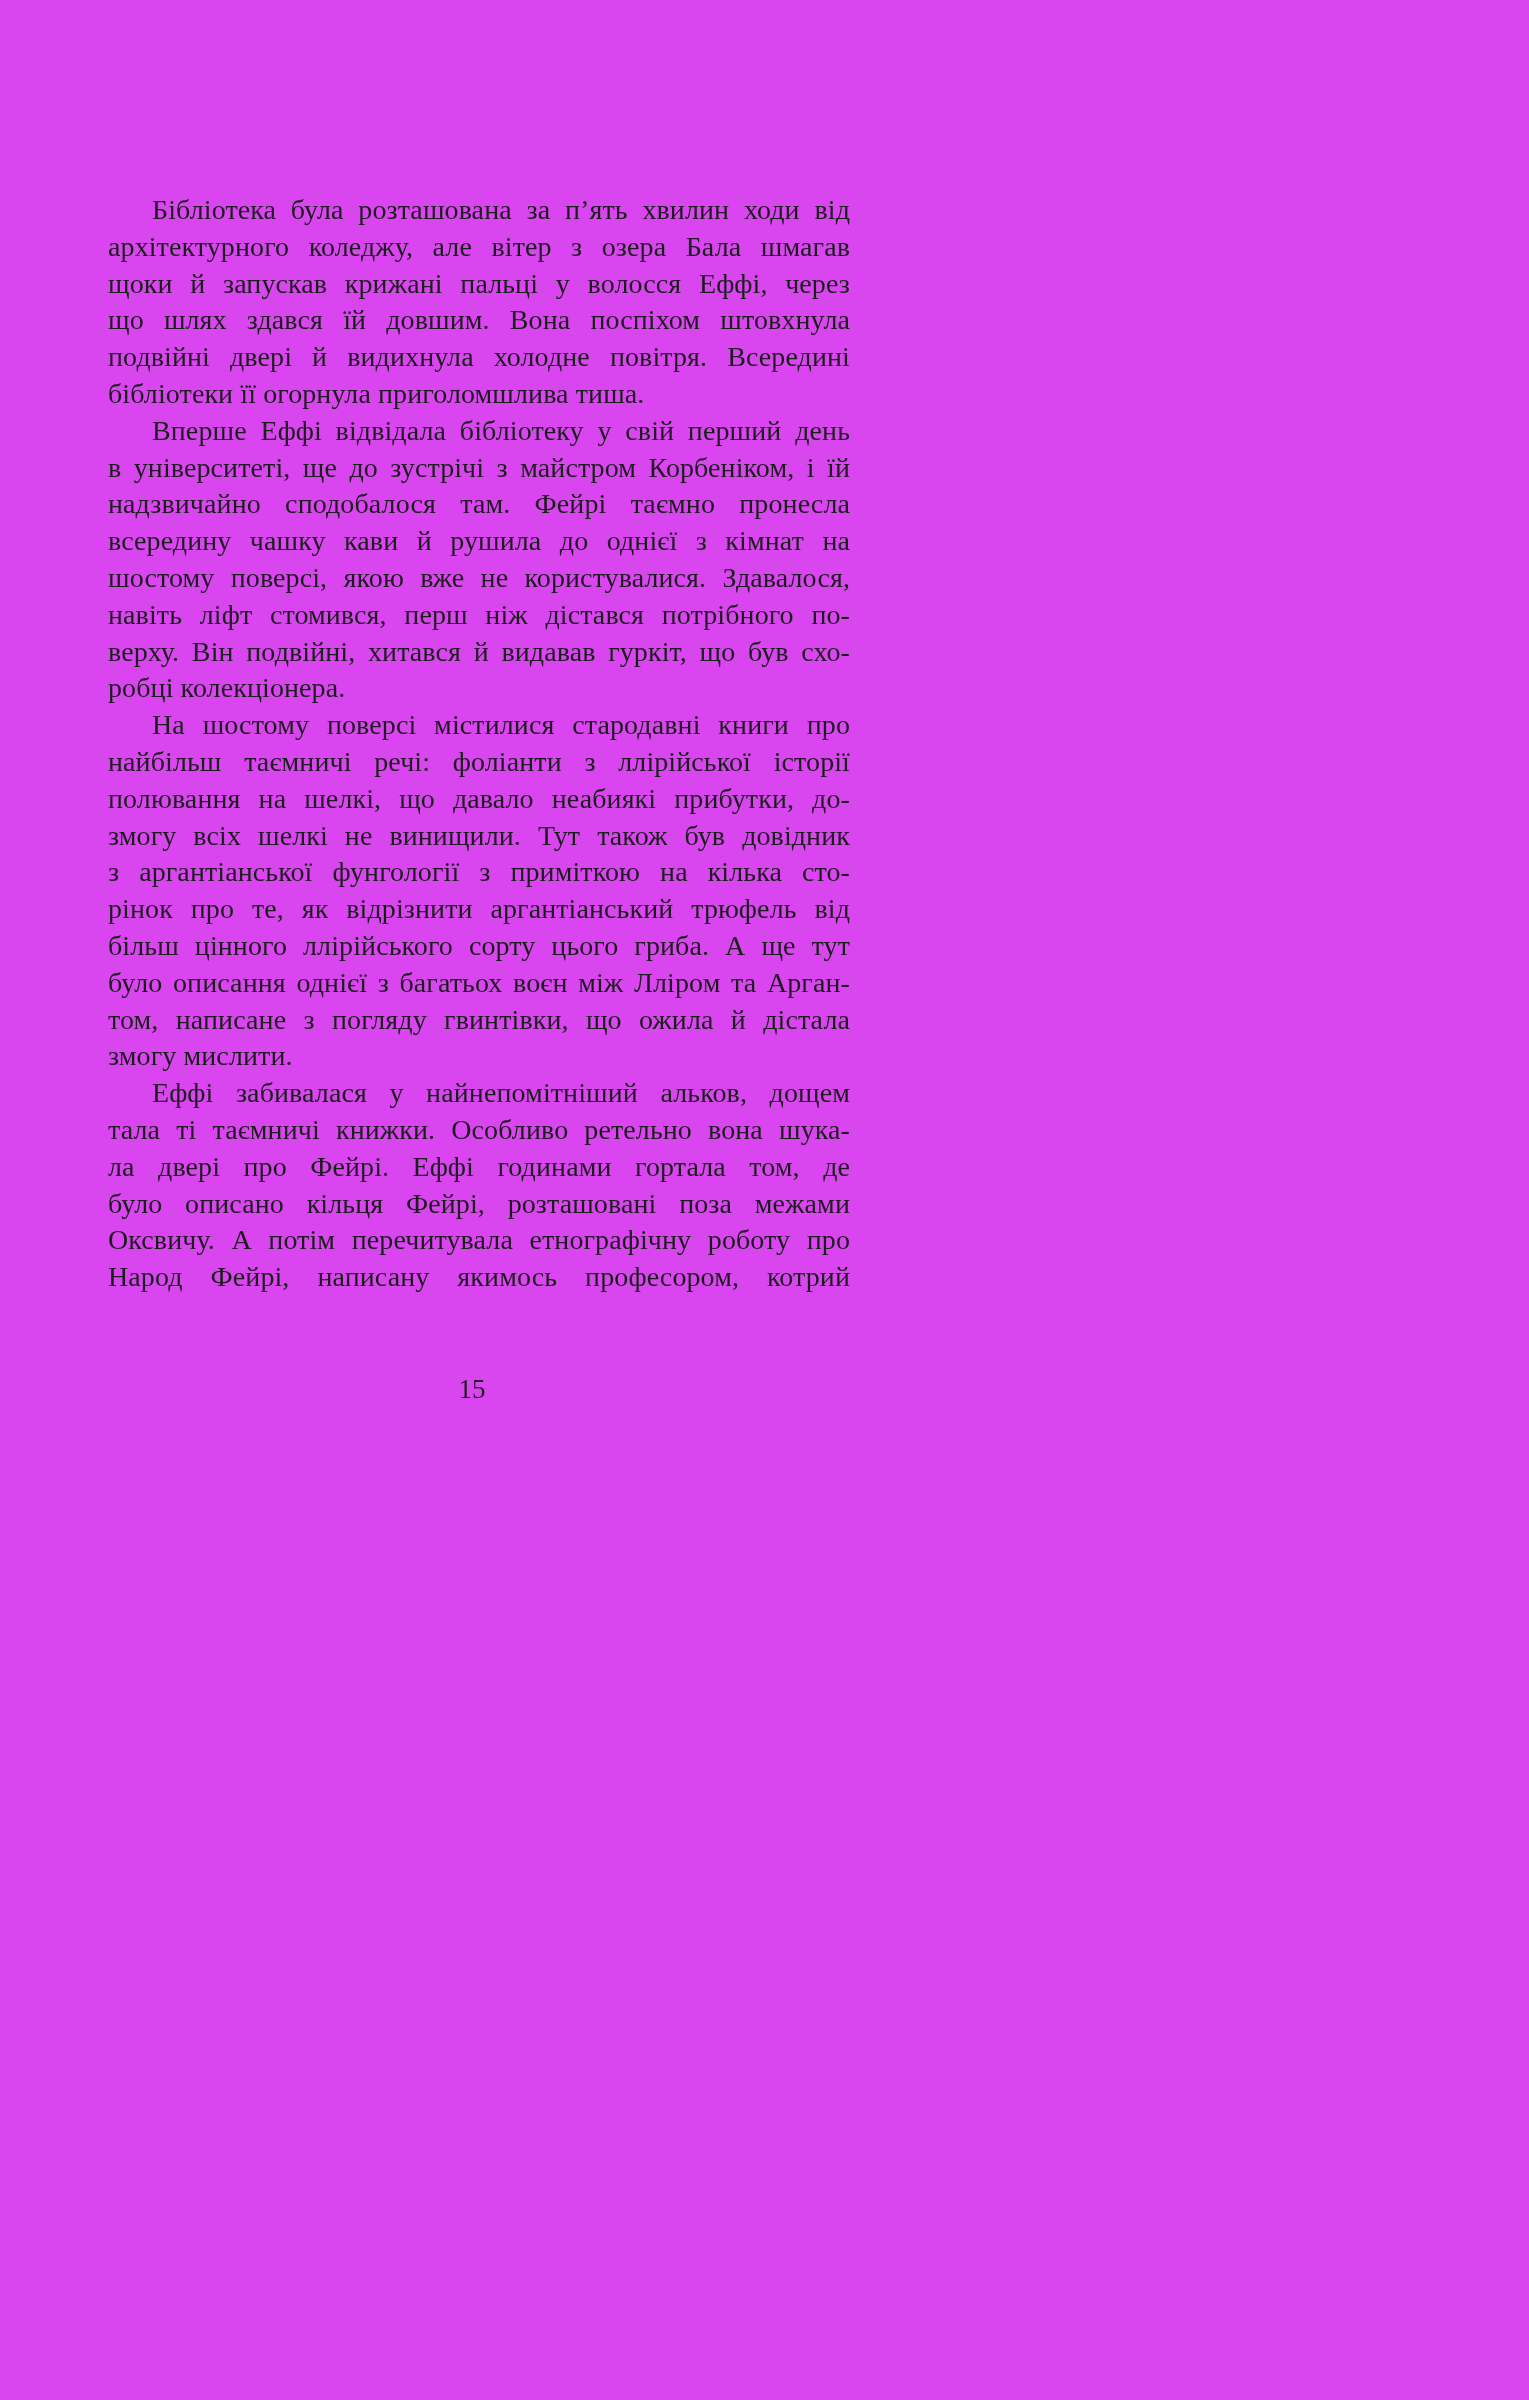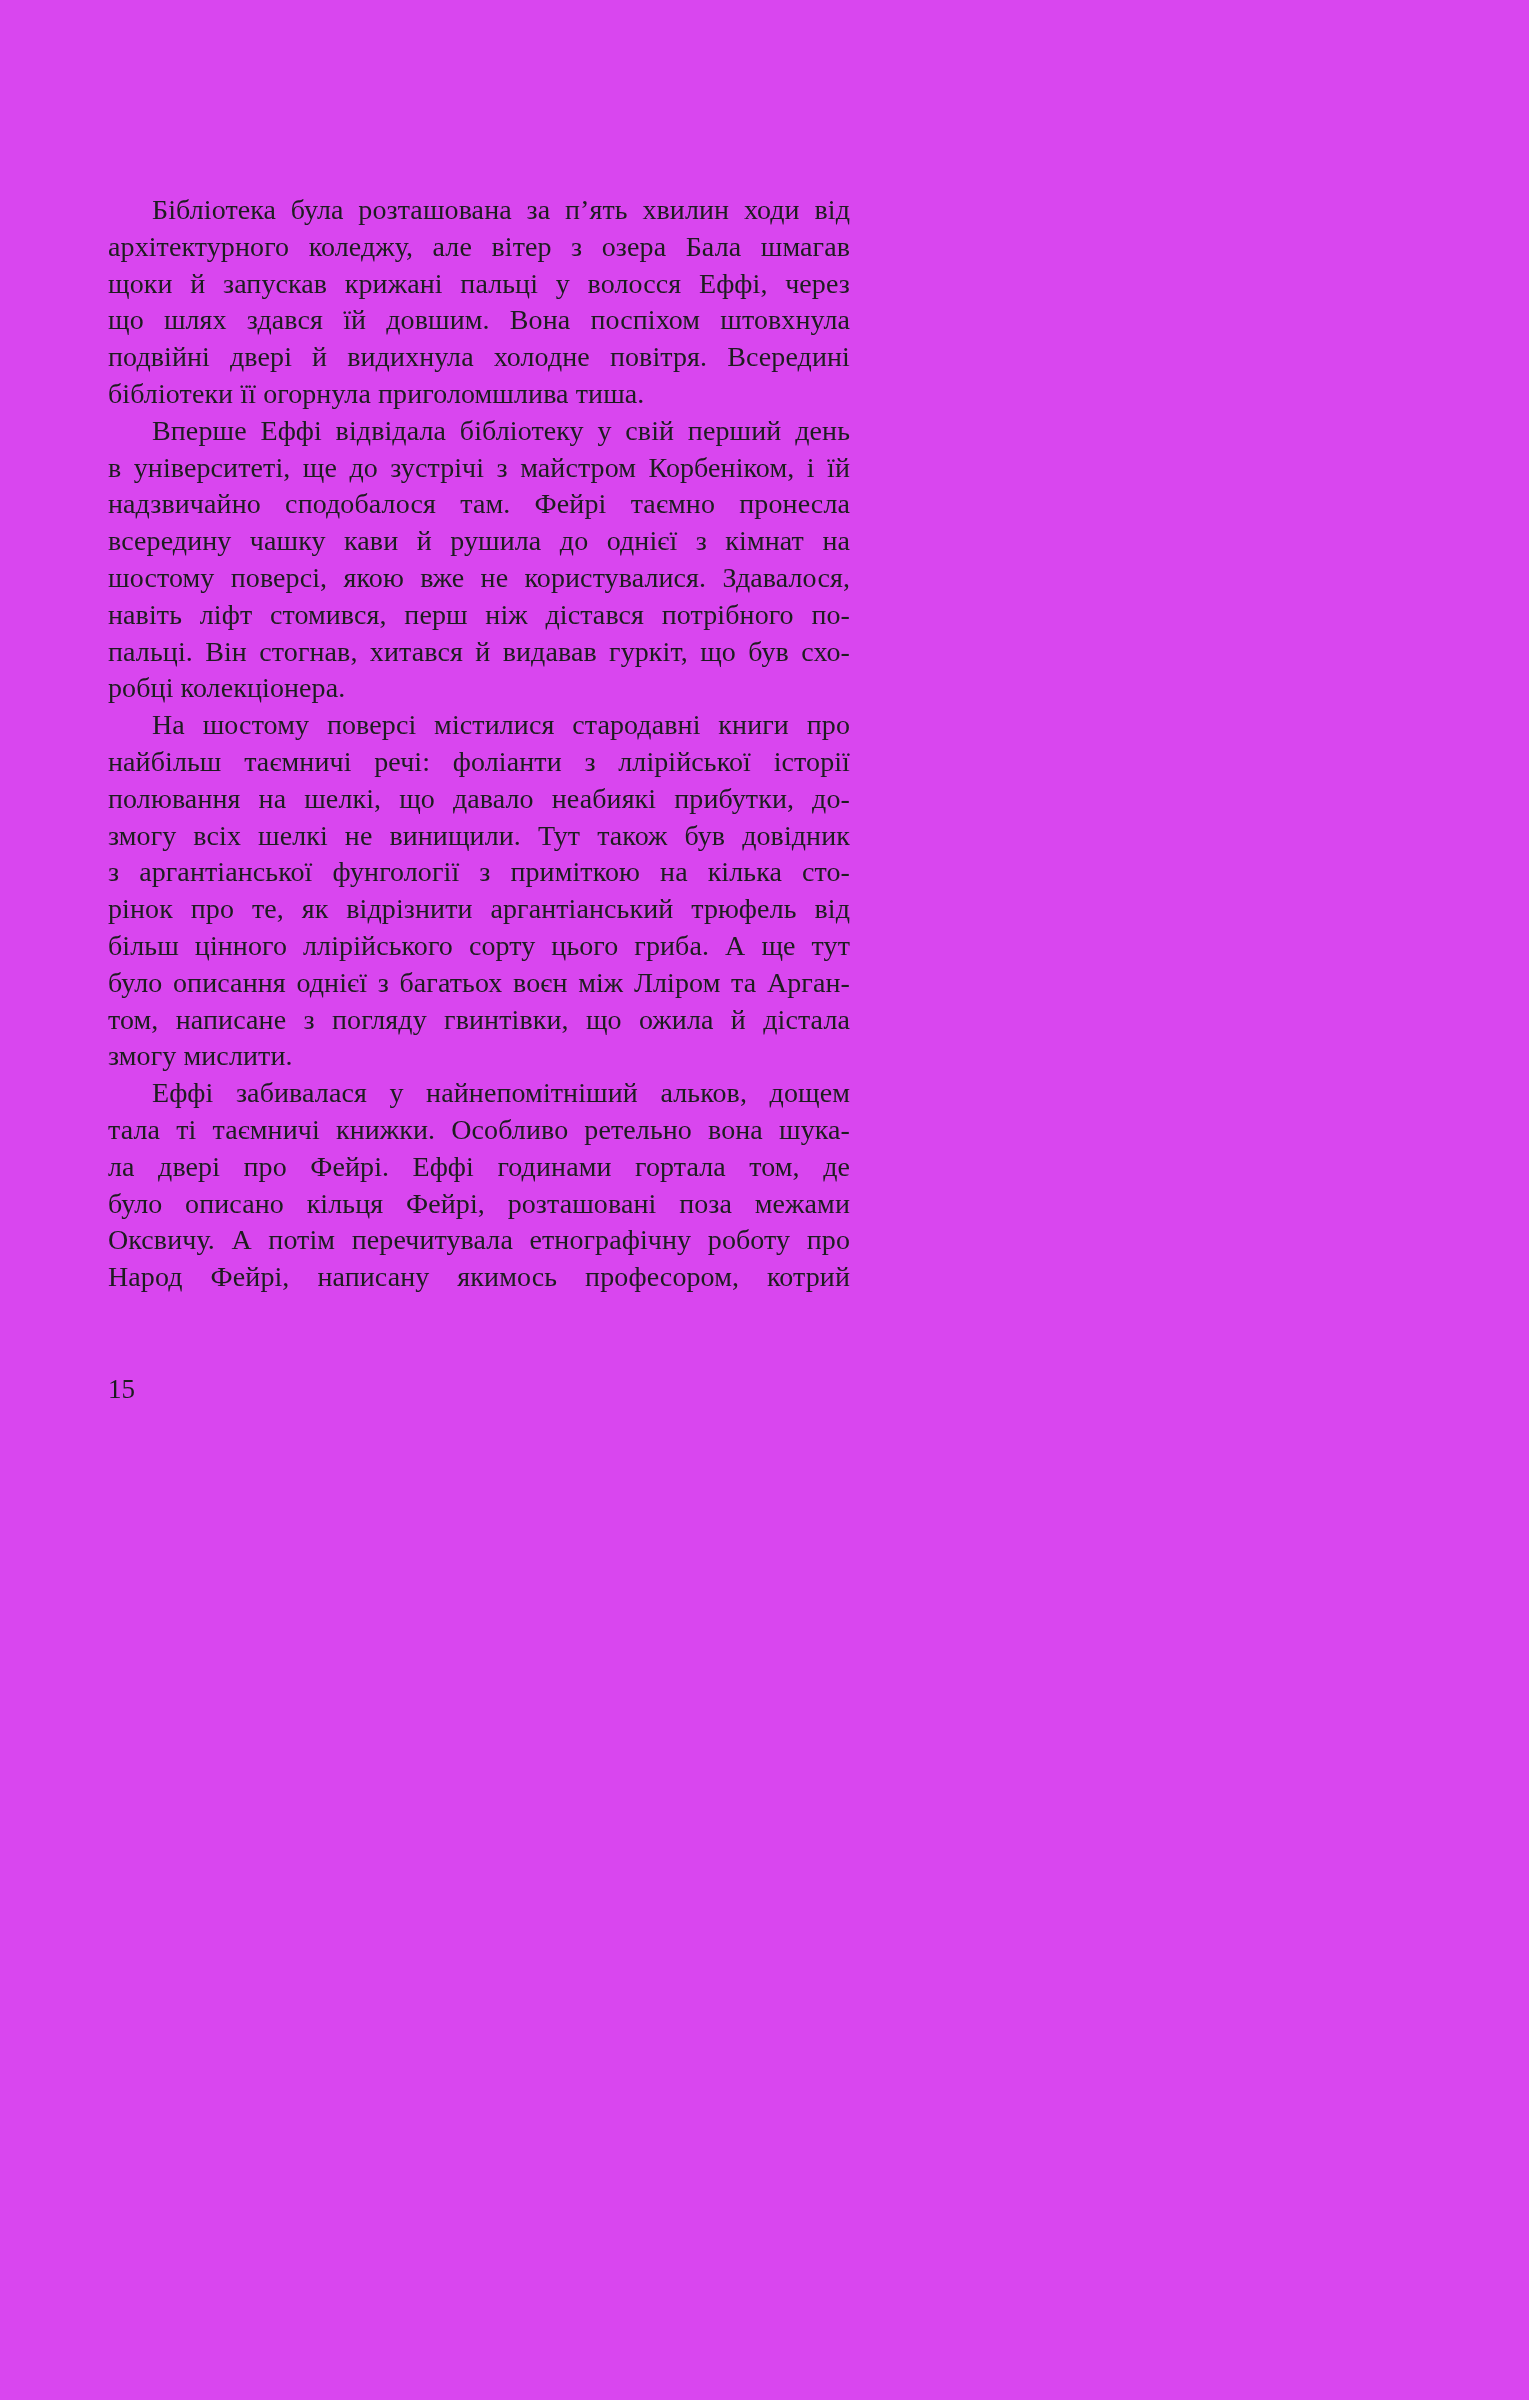--- a/index.html
+++ b/index.html
@@ -40,21 +40,21 @@
   .line.indent {
     text-indent: 44px;
   }
   .page-number {
     position: absolute;
     left: 108px;
     top: 1374px;
     width: 742px;
     box-sizing: border-box;
     padding-right: 14px;
-    text-align: left;
+    text-align: center;
     font-size: 27px;
     color: #1d1d1f;
   }
 </style>
 </head>
 <body>
 
 <div class="page">
   <div class="text-block" id="text-block">
       <div class="line indent just">Бібліотека була розташована за п’ять хвилин ходи від</div>
@@ -62,21 +62,21 @@
       <div class="line just">щоки й запускав крижані пальці у волосся Еффі, через</div>
       <div class="line just">що шлях здався їй довшим. Вона поспіхом штовхнула</div>
       <div class="line just">подвійні двері й видихнула холодне повітря. Всередині</div>
       <div class="line">бібліотеки її огорнула приголомшлива тиша.</div>
       <div class="line indent just">Вперше Еффі відвідала бібліотеку у свій перший день</div>
       <div class="line just">в університеті, ще до зустрічі з майстром Корбеніком, і їй</div>
       <div class="line just">надзвичайно сподобалося там. Фейрі таємно пронесла</div>
       <div class="line just">всередину чашку кави й рушила до однієї з кімнат на</div>
       <div class="line just">шостому поверсі, якою вже не користувалися. Здавалося,</div>
       <div class="line just">навіть ліфт стомився, перш ніж дістався потрібного по-</div>
-      <div class="line just">пальці. Він стогнав, хитався й видавав гуркіт, що був схо-</div>
+      <div class="line just">верху. Він подвійні, хитався й видавав гуркіт, що був схо-</div>
       <div class="line">робці колекціонера.</div>
       <div class="line indent just">На шостому поверсі містилися стародавні книги про</div>
       <div class="line just">найбільш таємничі речі: фоліанти з ллірійської історії</div>
       <div class="line just">полювання на шелкі, що давало неабиякі прибутки, до-</div>
       <div class="line just">змогу всіх шелкі не винищили. Тут також був довідник</div>
       <div class="line just">з аргантіанської фунгології з приміткою на кілька сто-</div>
       <div class="line just">рінок про те, як відрізнити аргантіанський трюфель від</div>
       <div class="line just">більш цінного ллірійського сорту цього гриба. А ще тут</div>
       <div class="line just">було описання однієї з багатьох воєн між Лліром та Арган-</div>
       <div class="line just">том, написане з погляду гвинтівки, що ожила й дістала</div>

